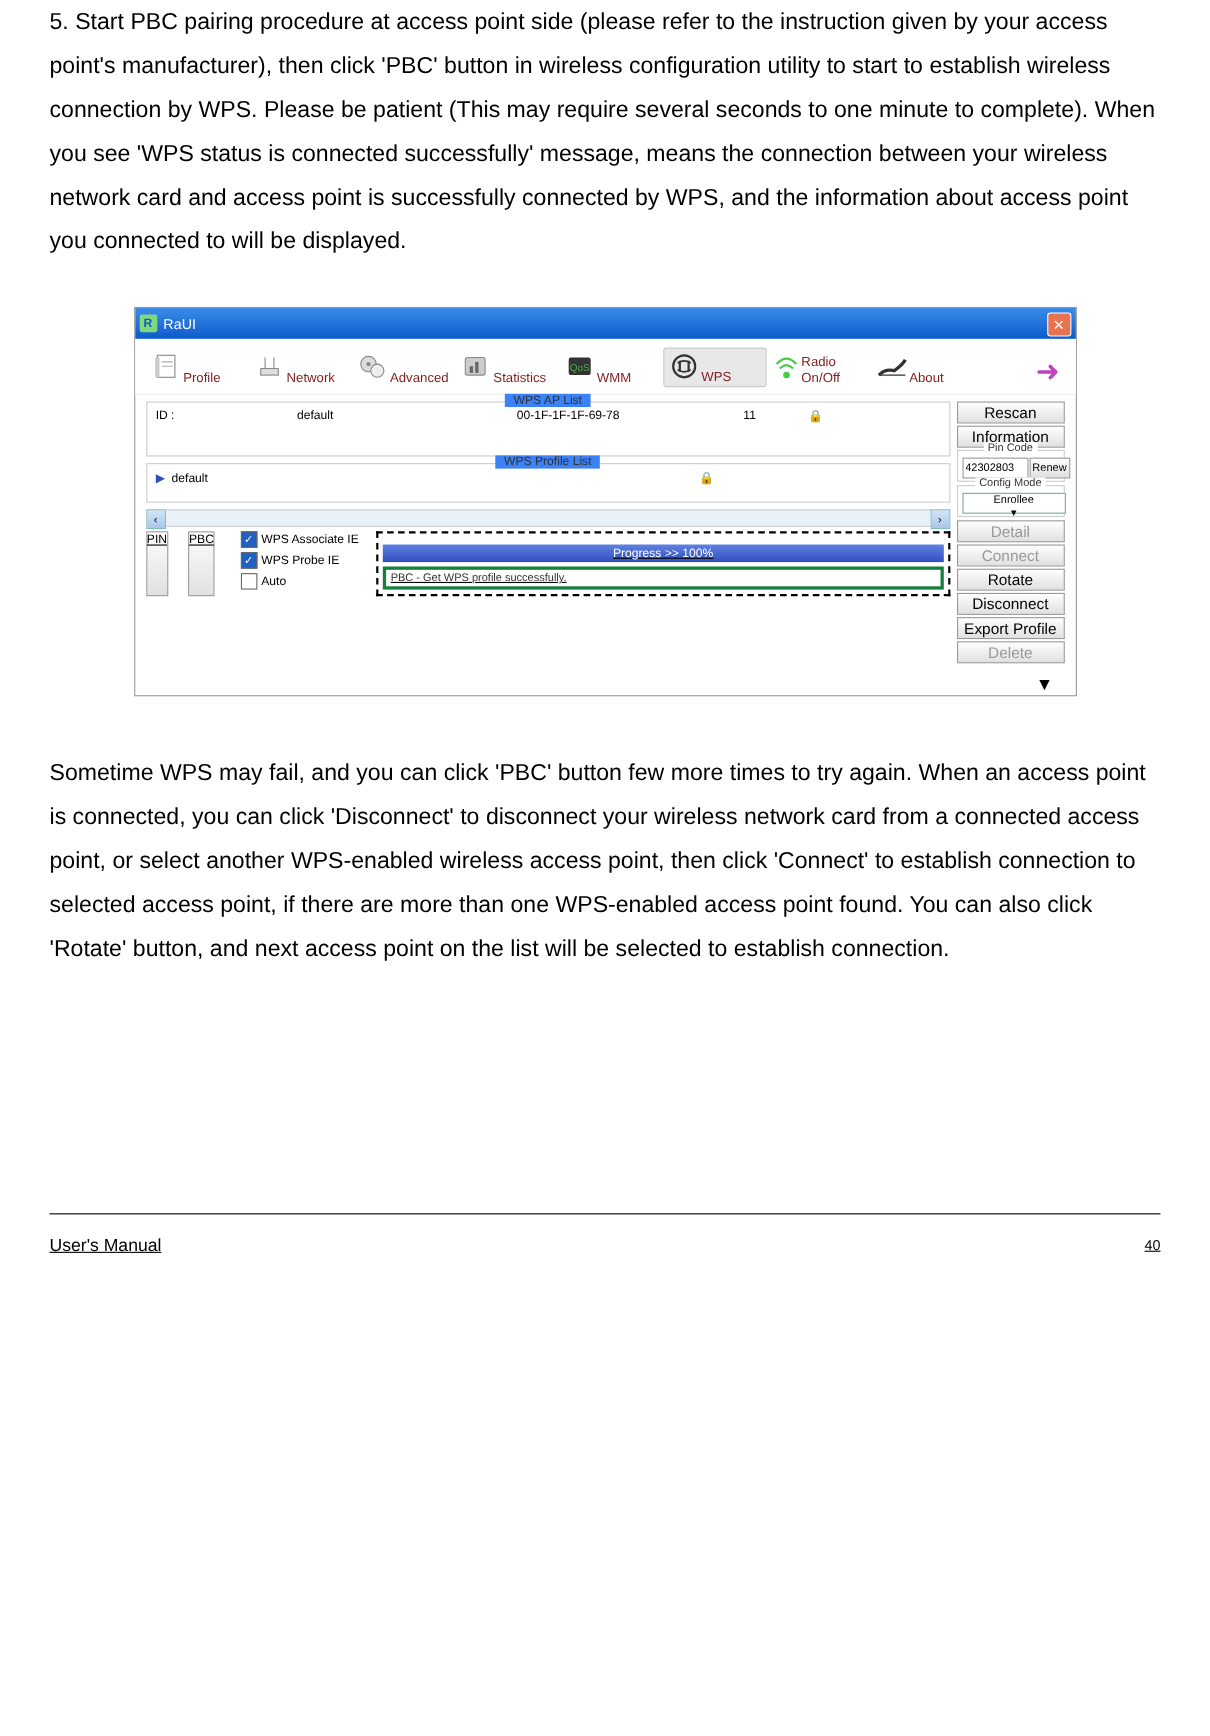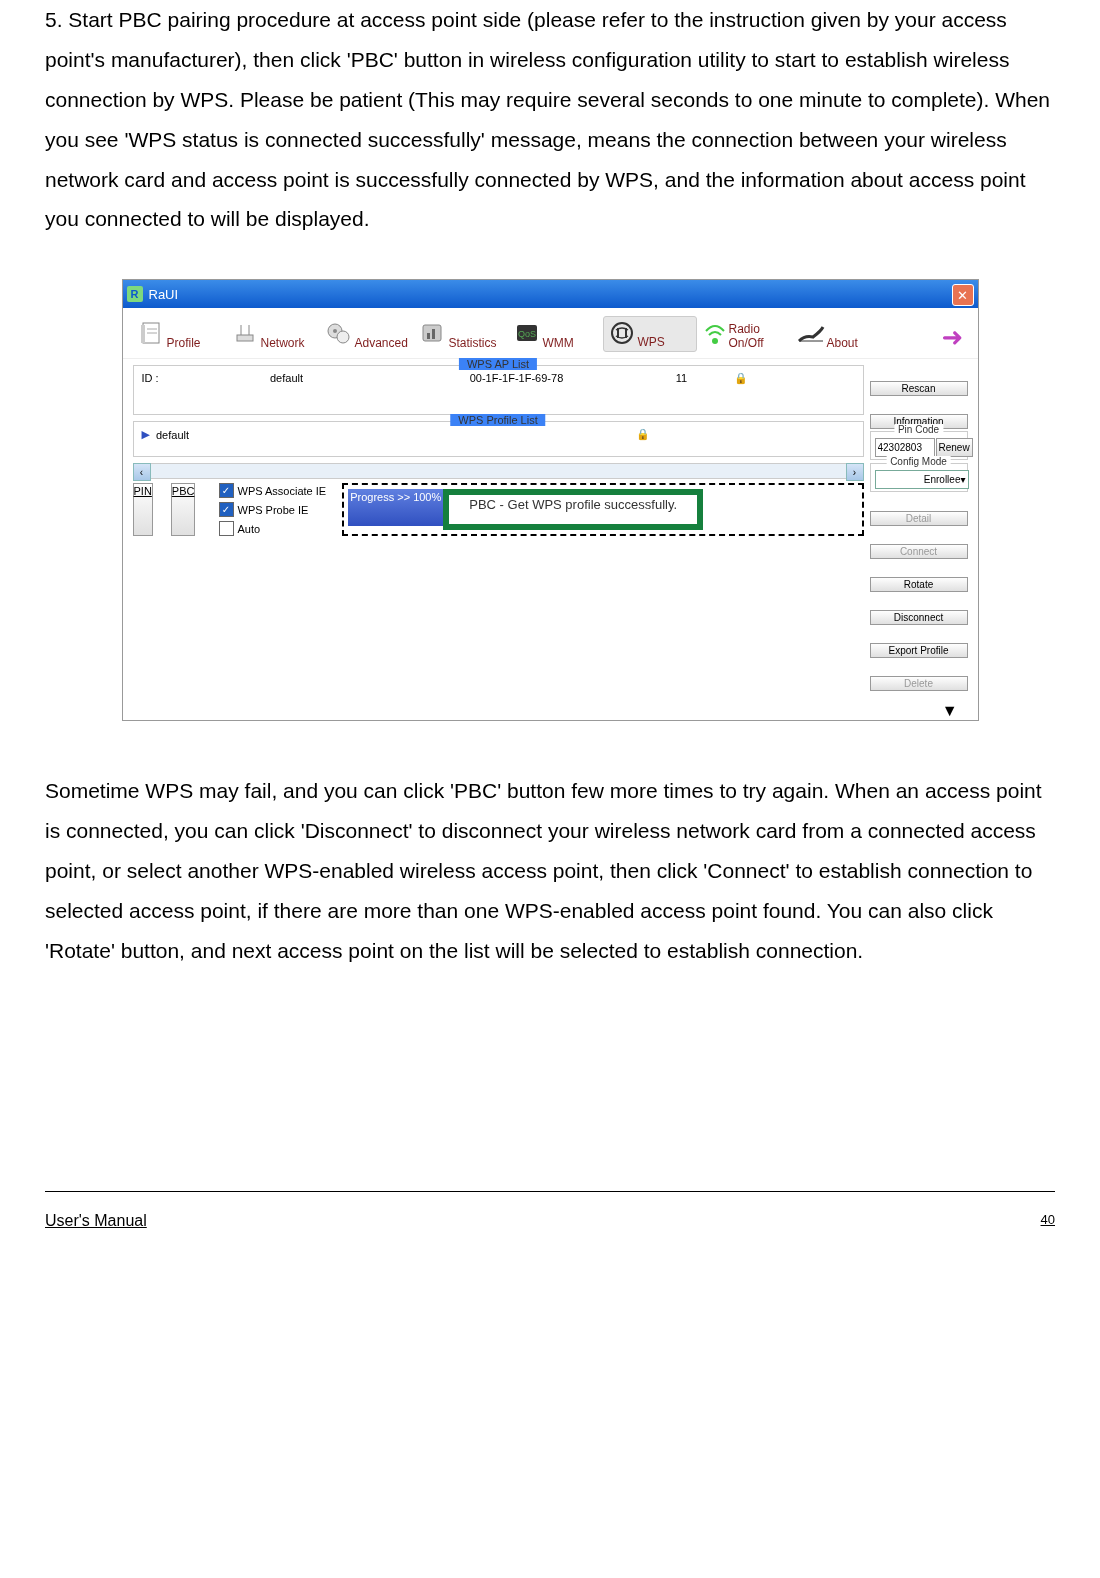--- a/index.html
+++ b/index.html
@@ -160,26 +160,25 @@
     }
     .profile-row {
       display: flex;
       padding: 3px 2px;
       font-size: 11px;
       align-items: center;
     }
     .side-btn {
       background: linear-gradient(to bottom, #fefefe, #e0e0e0);
       border: 1px solid #999;
-      font-size: 10px;
+      font-size: 14px;
       padding: 1px 0;
       cursor: pointer;
       text-align: center;
       margin-bottom: 1px;
-      margin-top: 16px;
     }
     .side-btn.disabled {
       color: #999;
     }
     .small-input {
       width: 54px;
       font-size: 10px;
       border: 1px solid #999;
       height: 15px;
     }
@@ -190,23 +189,24 @@
       background: linear-gradient(to bottom, #fefefe, #e0e0e0);
       margin-left: 1px;
     }
     .dropdown {
       width: 100%;
       font-size: 10px;
       border: 1px solid #7a9;
       height: 17px;
       background: white;
       display: flex;
-      justify-content: flex-end;
+      justify-content: space-between;
       align-items: center;
       padding: 0 2px;
+      flex-direction: column;
     }
     .scroll-area {
       display: flex;
       height: 16px;
       margin-bottom: 4px;
     }
     .scroll-left, .scroll-right {
       width: 16px;
       height: 16px;
       background: linear-gradient(to bottom, #d4e4f7, #a8c8e8);
@@ -265,35 +265,36 @@
     .checkbox.checked {
       background: #2060c0;
       color: white;
     }
     .progress-area {
       flex: 1;
       border: 2px dashed #000;
       padding: 4px;
       margin-left: 10px;
       display: flex;
-      flex-direction: row;
+      flex-direction: column;
+      text-decoration: underline;
     }
     .progress-bar {
       background: linear-gradient(to bottom, #6080e0, #3050c0);
       color: white;
       font-size: 11px;
       text-align: center;
       padding: 2px;
       margin-bottom: 4px;
     }
     .progress-status {
-      font-size: 13px;
+      font-size: 10px;
       color: #333;
-      border: 6px solid #15803d;
-      padding: 2px 20px;
+      border: 3px solid #15803d;
+      padding: 2px 4px;
       background: white;
     }
     .expand-arrow {
       text-align: right;
       padding-right: 20px;
       font-size: 16px;
     }
     .footer {
       border-top: 1px solid #000;
       margin: 220px 45px 0;

